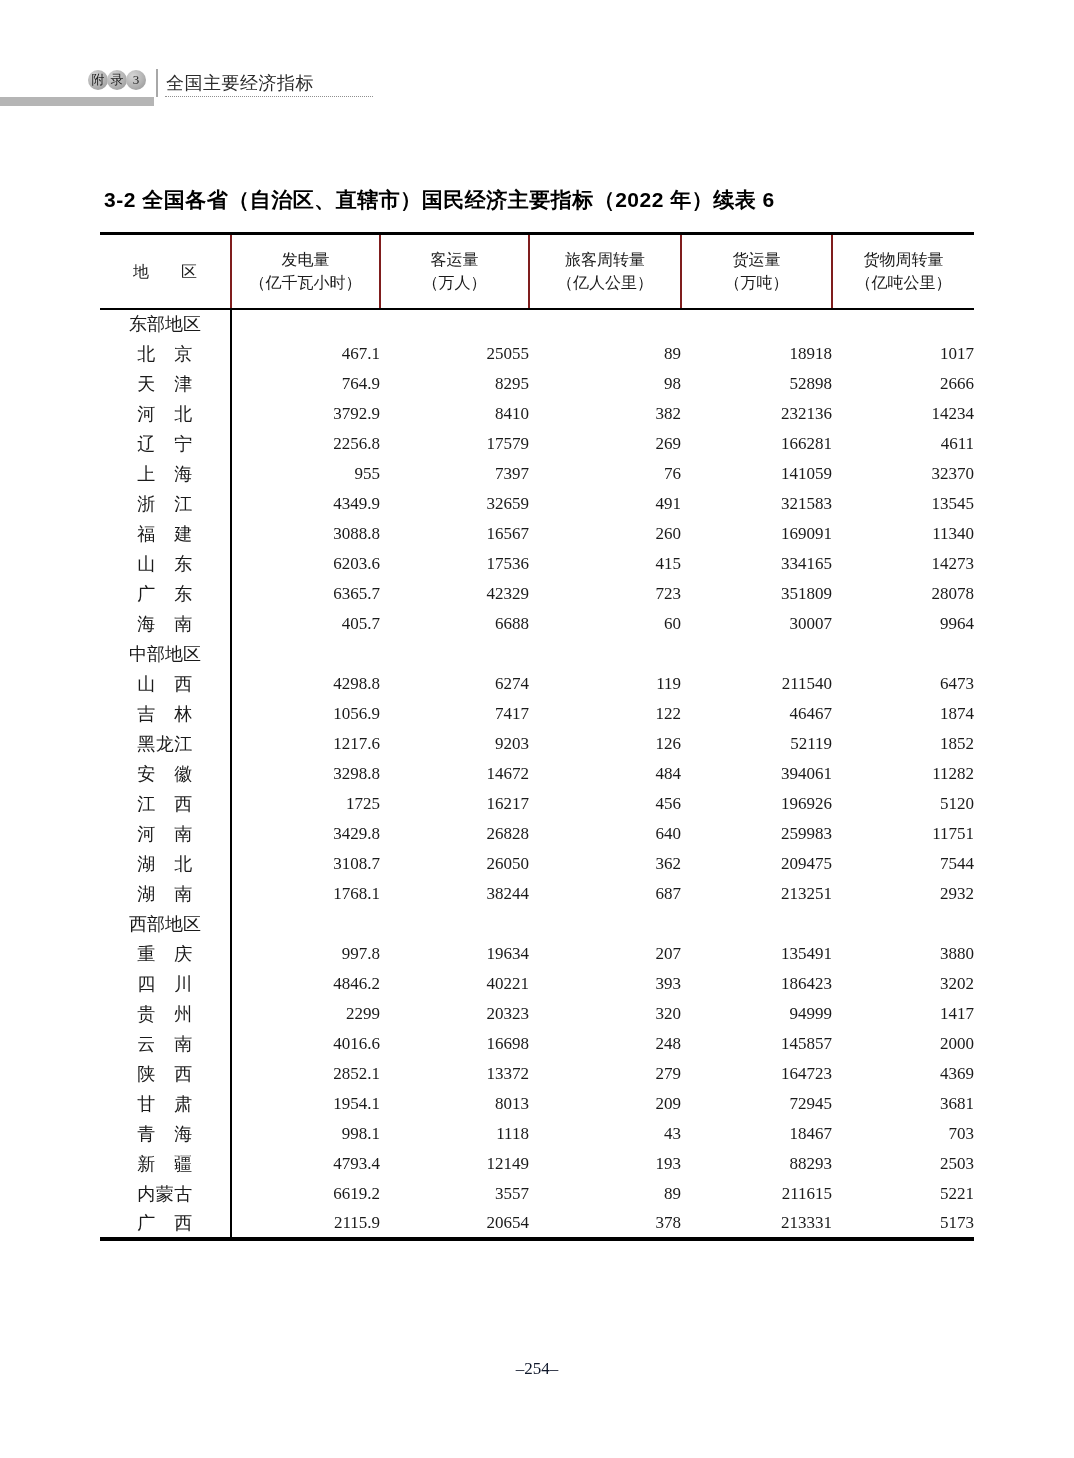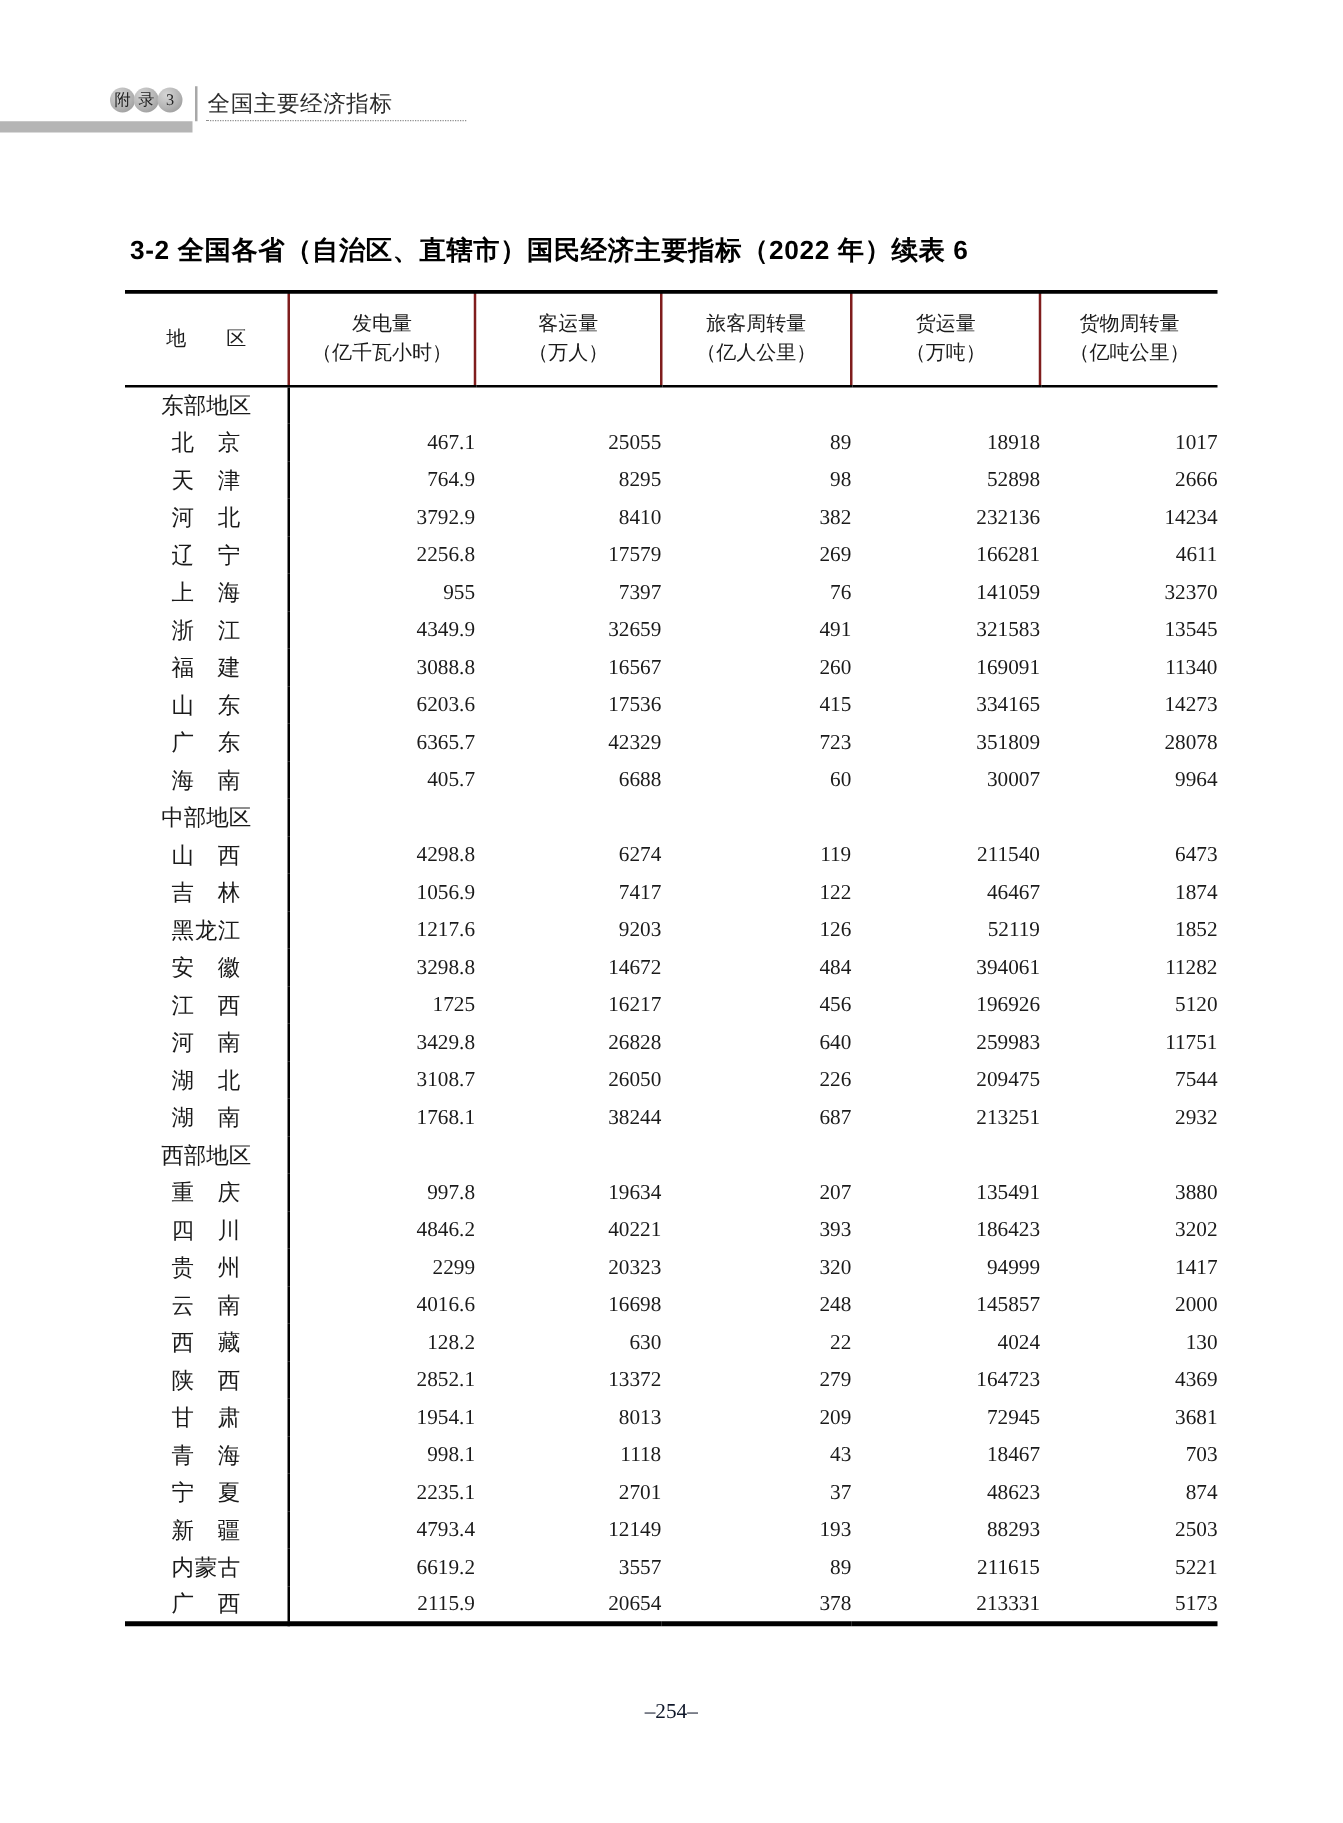--- a/index.html
+++ b/index.html
@@ -320,21 +320,21 @@
           <td class="num" data-name="value-cell">3429.8</td>
           <td class="num" data-name="value-cell">26828</td>
           <td class="num" data-name="value-cell">640</td>
           <td class="num" data-name="value-cell">259983</td>
           <td class="num" data-name="value-cell">11751</td>
         </tr>
         <tr data-name="table-row">
           <td class="region" data-name="region-cell">湖　北</td>
           <td class="num" data-name="value-cell">3108.7</td>
           <td class="num" data-name="value-cell">26050</td>
-          <td class="num" data-name="value-cell">226</td>
+          <td class="num" data-name="value-cell">362</td>
           <td class="num" data-name="value-cell">209475</td>
           <td class="num" data-name="value-cell">7544</td>
         </tr>
         <tr data-name="table-row">
           <td class="region" data-name="region-cell">湖　南</td>
           <td class="num" data-name="value-cell">1768.1</td>
           <td class="num" data-name="value-cell">38244</td>
           <td class="num" data-name="value-cell">687</td>
           <td class="num" data-name="value-cell">213251</td>
           <td class="num" data-name="value-cell">2932</td>
@@ -373,28 +373,20 @@
         </tr>
         <tr data-name="table-row">
           <td class="region" data-name="region-cell">云　南</td>
           <td class="num" data-name="value-cell">4016.6</td>
           <td class="num" data-name="value-cell">16698</td>
           <td class="num" data-name="value-cell">248</td>
           <td class="num" data-name="value-cell">145857</td>
           <td class="num" data-name="value-cell">2000</td>
         </tr>
         <tr data-name="table-row">
-          <td class="region" data-name="region-cell">西　藏</td>
-          <td class="num" data-name="value-cell">128.2</td>
-          <td class="num" data-name="value-cell">630</td>
-          <td class="num" data-name="value-cell">22</td>
-          <td class="num" data-name="value-cell">4024</td>
-          <td class="num" data-name="value-cell">130</td>
-        </tr>
-        <tr data-name="table-row">
           <td class="region" data-name="region-cell">陕　西</td>
           <td class="num" data-name="value-cell">2852.1</td>
           <td class="num" data-name="value-cell">13372</td>
           <td class="num" data-name="value-cell">279</td>
           <td class="num" data-name="value-cell">164723</td>
           <td class="num" data-name="value-cell">4369</td>
         </tr>
         <tr data-name="table-row">
           <td class="region" data-name="region-cell">甘　肃</td>
           <td class="num" data-name="value-cell">1954.1</td>
@@ -405,28 +397,20 @@
         </tr>
         <tr data-name="table-row">
           <td class="region" data-name="region-cell">青　海</td>
           <td class="num" data-name="value-cell">998.1</td>
           <td class="num" data-name="value-cell">1118</td>
           <td class="num" data-name="value-cell">43</td>
           <td class="num" data-name="value-cell">18467</td>
           <td class="num" data-name="value-cell">703</td>
         </tr>
         <tr data-name="table-row">
-          <td class="region" data-name="region-cell">宁　夏</td>
-          <td class="num" data-name="value-cell">2235.1</td>
-          <td class="num" data-name="value-cell">2701</td>
-          <td class="num" data-name="value-cell">37</td>
-          <td class="num" data-name="value-cell">48623</td>
-          <td class="num" data-name="value-cell">874</td>
-        </tr>
-        <tr data-name="table-row">
           <td class="region" data-name="region-cell">新　疆</td>
           <td class="num" data-name="value-cell">4793.4</td>
           <td class="num" data-name="value-cell">12149</td>
           <td class="num" data-name="value-cell">193</td>
           <td class="num" data-name="value-cell">88293</td>
           <td class="num" data-name="value-cell">2503</td>
         </tr>
         <tr data-name="table-row">
           <td class="region" data-name="region-cell">内蒙古</td>
           <td class="num" data-name="value-cell">6619.2</td>

